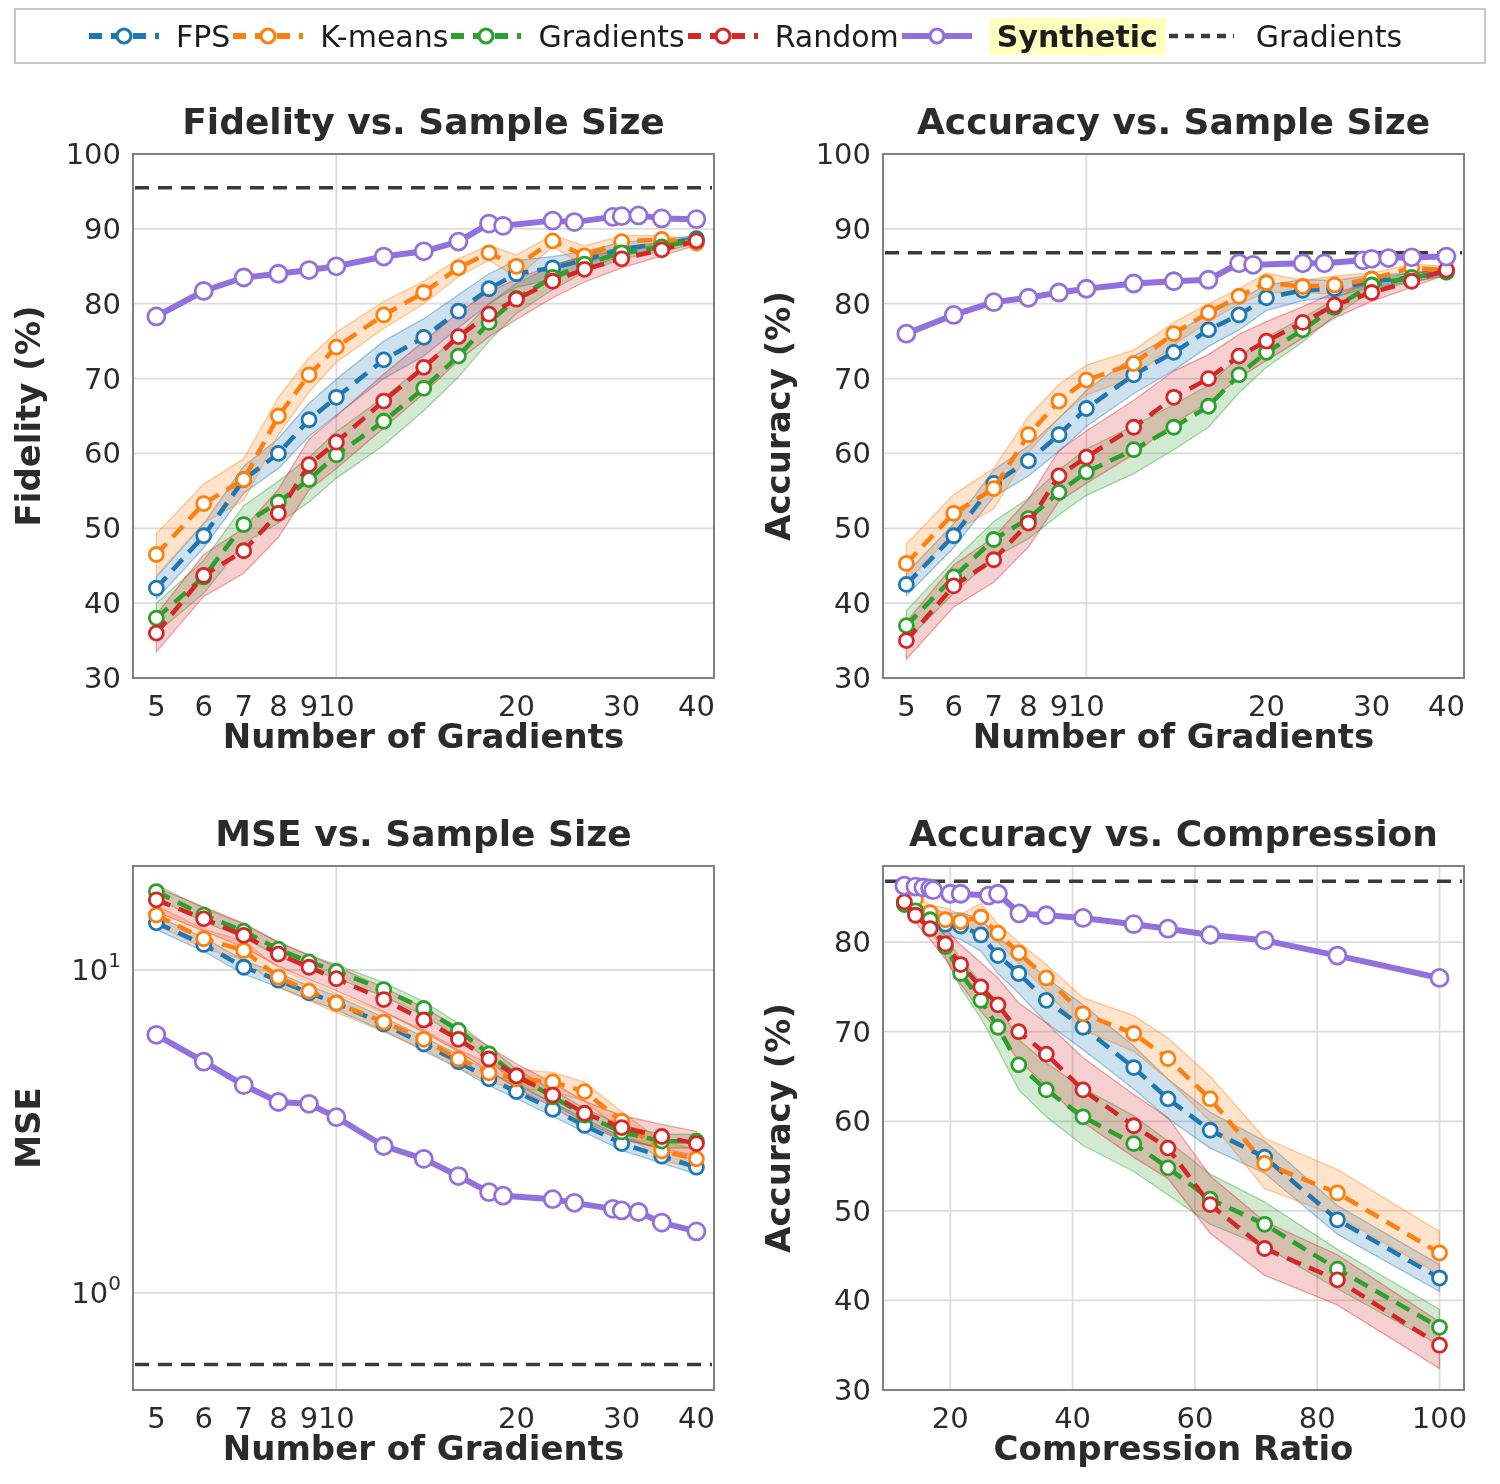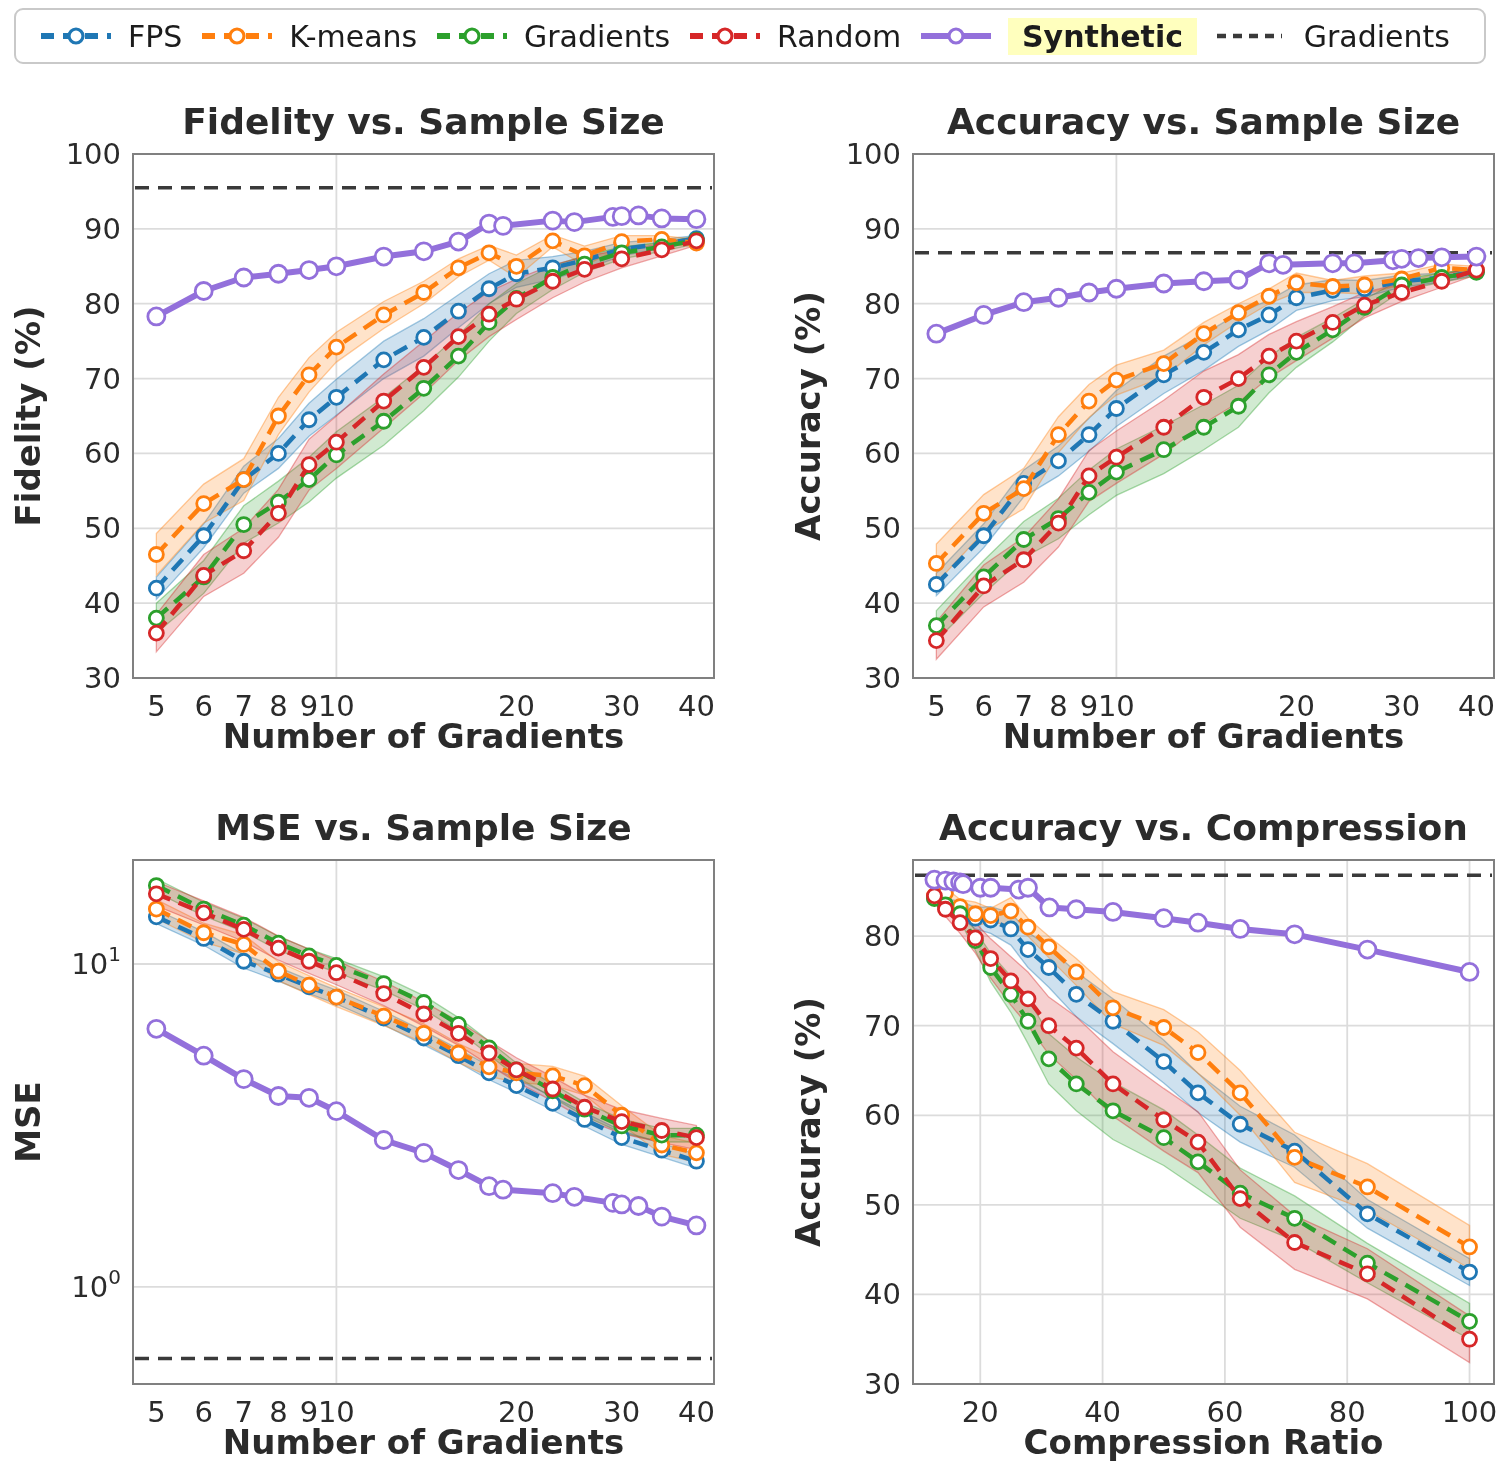--- a/index.html
+++ b/index.html
@@ -1,38 +1,37 @@
 <!DOCTYPE html>
 <html><head>
 <meta charset="utf-8">
 <style>
   html,body{margin:0;padding:0;background:#ffffff;width:1500px;}
   body{font-family:"DejaVu Sans","Liberation Sans",sans-serif;color:#222;}
   .legend-bar{
     margin:8px 14px 0 14px;
     border:2px solid #c9c9c9;
-    border-radius:9px;
+    border-radius:0;
     background:#ffffff;
     height:56px;
     display:flex;
     align-items:center;
-    justify-content:space-between;
+    justify-content:center;
     padding:0 34px 0 22px;
     box-sizing:border-box;
   }
   .legend-item{display:flex;align-items:center;gap:14px;}
   .legend-label{font-size:30px;color:#1c1c1c;}
   .legend-label.bold{font-weight:bold;}
-  .legend-label.hl{background:#ffffbe;padding:1px 14px;}
+  .legend-label.hl{background:#ffffbe;padding:1px 8px;}
   .charts{
     display:grid;
     grid-template-columns:750px 750px;
     grid-row-gap:36px;
     margin-top:26px;
-    gap:30px;
   }
   svg text{font-family:"DejaVu Sans","Liberation Sans",sans-serif;}
 </style>
 </head>
 <body>
 
 <div class="legend-bar" id="legend">
     <div class="legend-item">
       <svg width="76" height="24">
         <line x1="3" x2="73" y1="12" y2="12" stroke="#1f77b4" stroke-width="6" stroke-dasharray="13 9"></line>

